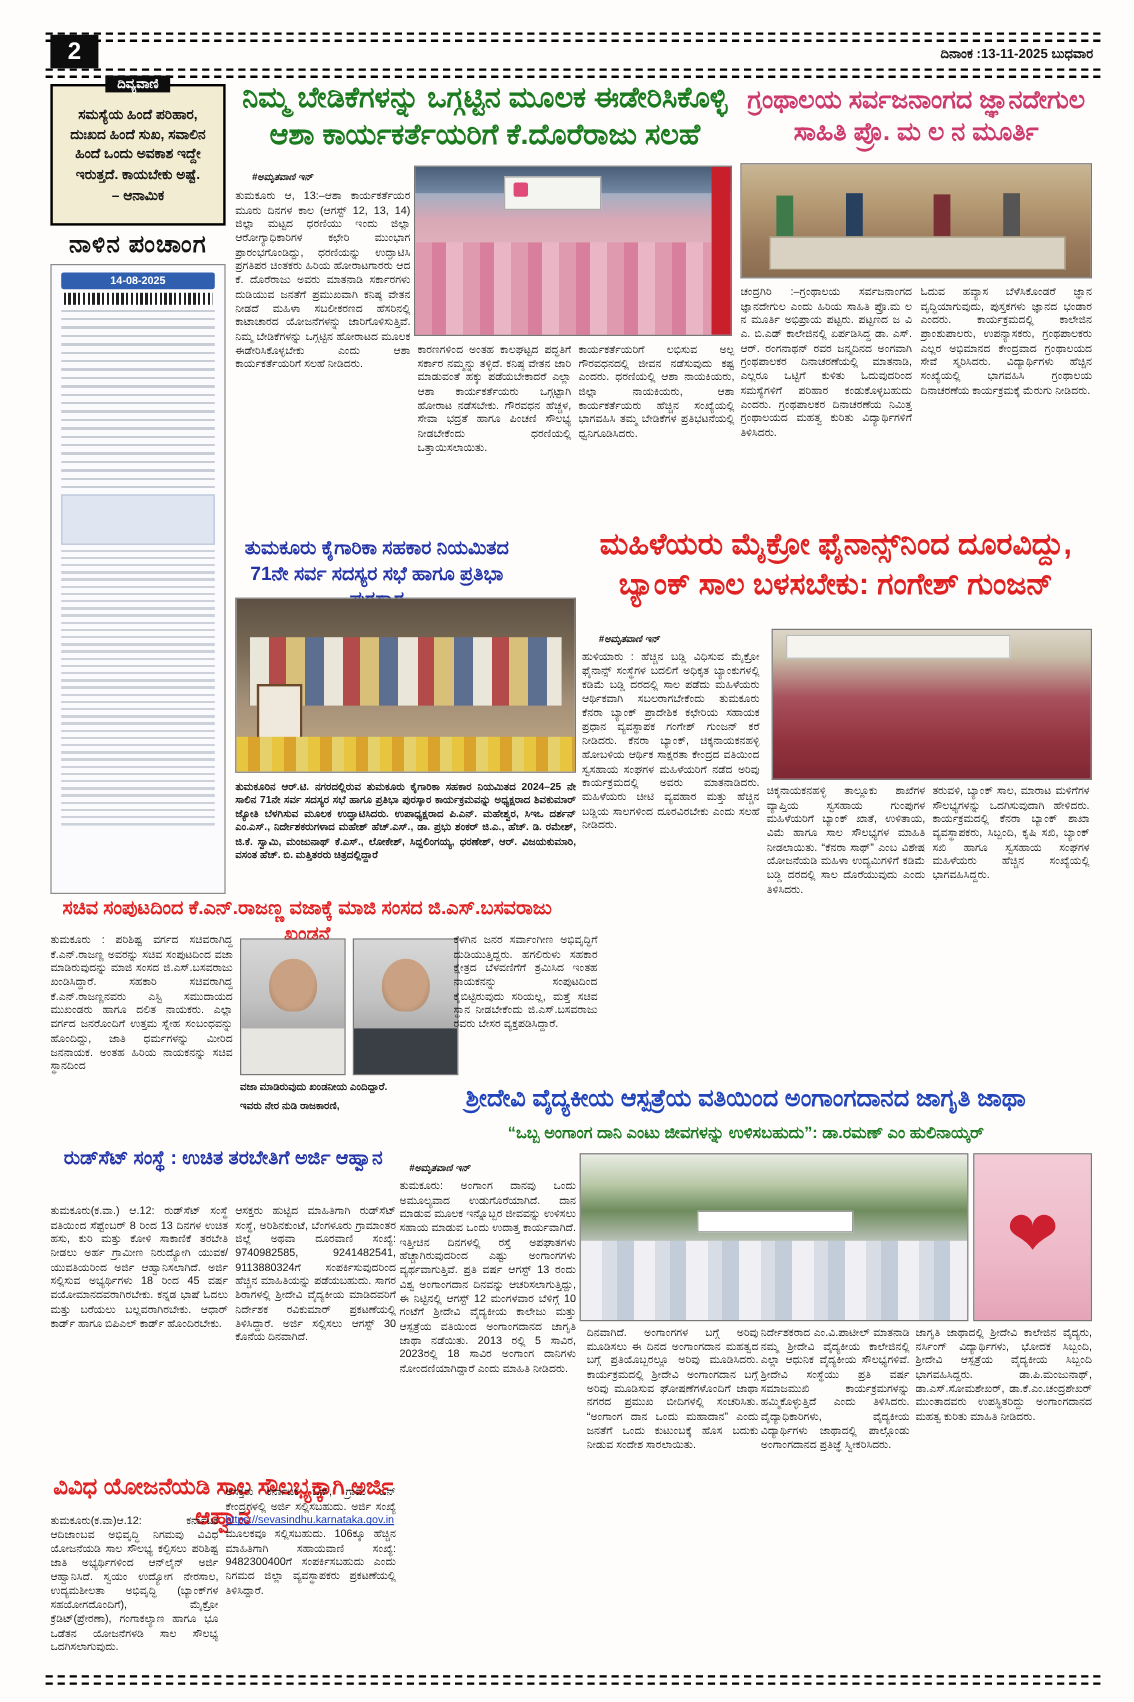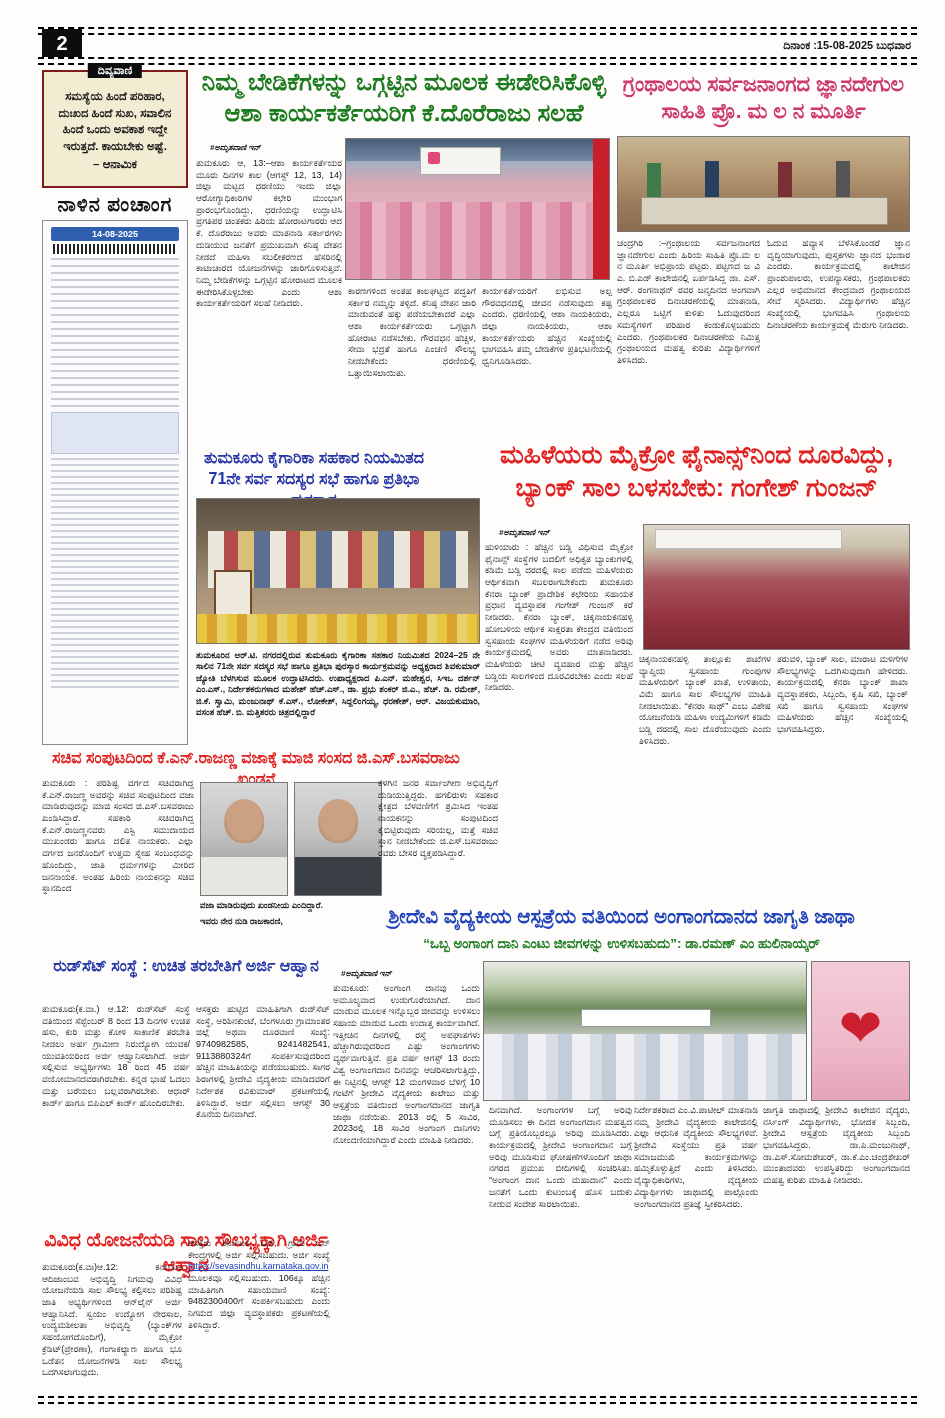--- a/index.html
+++ b/index.html
@@ -8,21 +8,21 @@
   .page{position:absolute;inset:0;background:#fefdfb;overflow:hidden;}
   .dash{position:absolute;left:38px;right:28px;border-top:2px dashed #000;height:0;}
   .d1{top:27px}.d2{top:33px}.d3{top:57px}.d4{top:63px}.d5{top:1396px}.d6{top:1402px}
   .pagenum{position:absolute;left:42px;top:29px;width:40px;height:28px;background:#0d0d0d;
            color:#fff;font-size:20px;font-weight:bold;display:flex;align-items:center;justify-content:center;}
   .masthead{position:absolute;left:0;right:0;top:35px;text-align:center;font-size:19px;font-weight:bold;letter-spacing:1px;}
   .pagedate{position:absolute;right:34px;top:39px;font-size:11px;font-weight:bold;}
 
   
   .quotebox{position:absolute;left:42px;top:70px;width:146px;height:118px;background:#f2ecd2;
-            border:2px solid #7f1d1d;box-sizing:border-box;padding:16px 6px 2px 6px;text-align:center;}
+            border:2px solid #000000;box-sizing:border-box;padding:16px 6px 2px 6px;text-align:center;}
   .qtitle{position:absolute;top:-9px;left:50%;transform:translateX(-50%);background:#0d0d0d;color:#fff;
           font-size:11px;font-weight:bold;padding:1px 10px;white-space:nowrap;}
   .qtext{font-size:11.5px;font-weight:bold;line-height:1.45;}
   .qattr{font-size:11.5px;font-weight:bold;margin-top:3px;}
   .ptitle{position:absolute;left:42px;top:193px;width:146px;text-align:center;font-size:20px;font-weight:bold;letter-spacing:1px;}
   .calendar{position:absolute;left:42px;top:220px;width:146px;height:525px;border:1px solid #8a8a8a;
             background:#fbfbfd;box-sizing:border-box;overflow:hidden;}
   .calhead{margin:6px 8px 2px 8px;background:#2f5fae;color:#fff;font-size:9px;font-weight:bold;
            text-align:center;padding:2px 0;border-radius:2px;}
   .calbar{margin:3px 10px;height:10px;background:repeating-linear-gradient(90deg,#222 0 2px,#fff 2px 4px);}
@@ -87,21 +87,21 @@
 
 <div class="page">
   <div class="dash d1"></div>
   <div class="dash d2"></div>
   <div class="dash d3"></div>
   <div class="dash d4"></div>
   <div class="dash d5"></div>
   <div class="dash d6"></div>
 
   <div class="pagenum">2</div>
-  <div class="pagedate">ದಿನಾಂಕ :15-08-2025 ಬುಧವಾರ</div>
+  <div class="pagedate">ದಿನಾಂಕ :13-11-2025 ಬುಧವಾರ</div>
 
   <div class="quotebox">
     <div class="qtitle">ದಿವ್ಯವಾಣಿ</div>
     <div class="qtext">ಸಮಸ್ಯೆಯ ಹಿಂದೆ ಪರಿಹಾರ, ದುಃಖದ ಹಿಂದೆ ಸುಖ, ಸವಾಲಿನ ಹಿಂದೆ ಒಂದು ಅವಕಾಶ ಇದ್ದೇ ಇರುತ್ತದೆ. ಕಾಯಬೇಕು ಅಷ್ಟೆ.</div>
     <div class="qattr">– ಆನಾಮಿಕ</div>
   </div>
   <div class="ptitle">ನಾಳಿನ ಪಂಚಾಂಗ</div>
   <div class="calendar">
     <div class="calhead">14-08-2025</div>
     <div class="calbar"></div>

